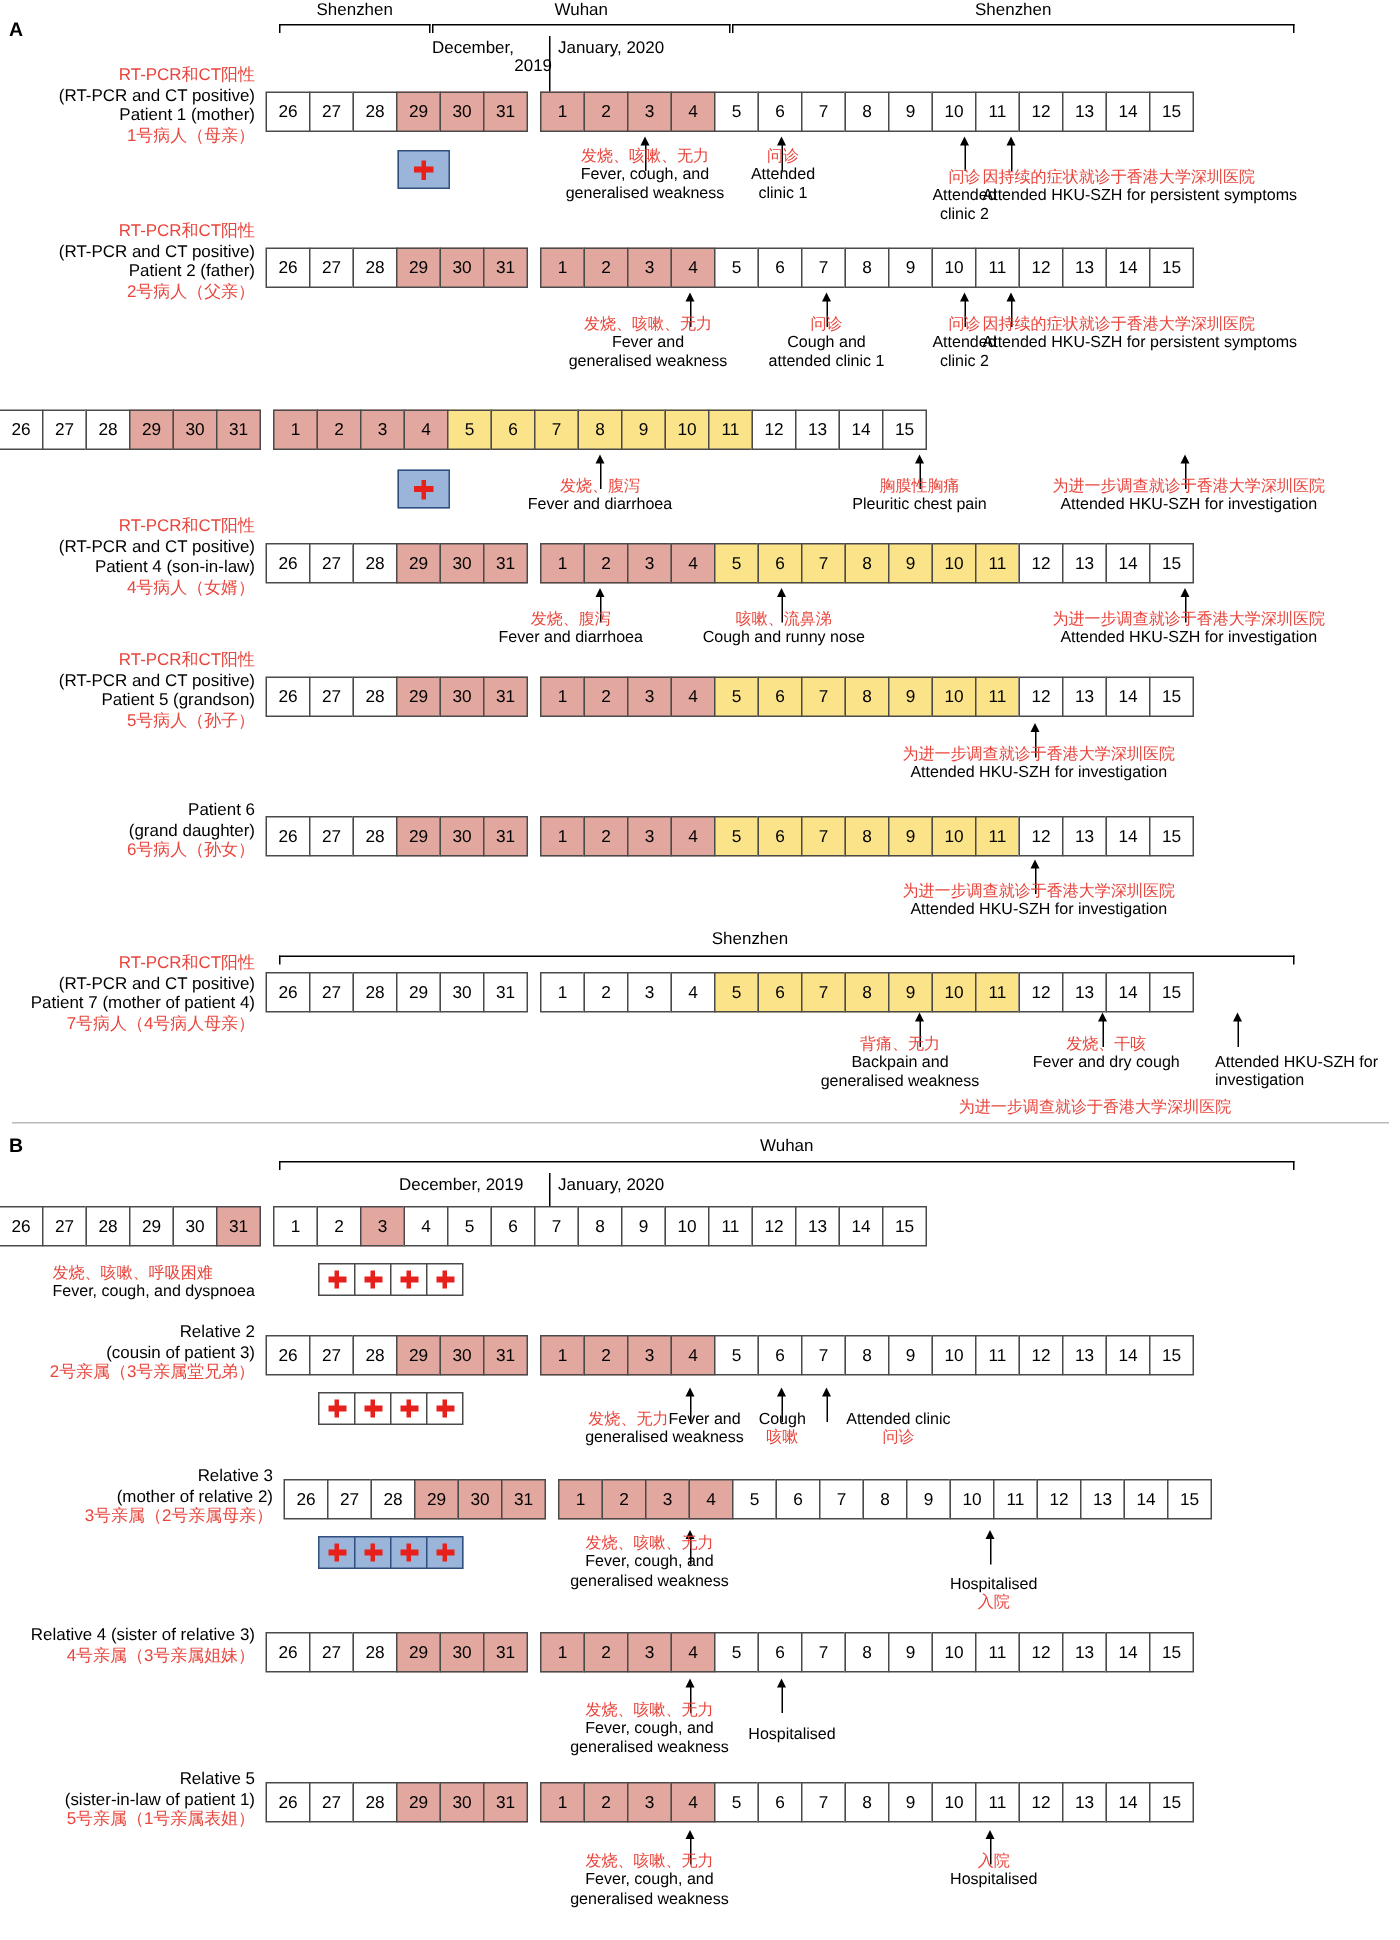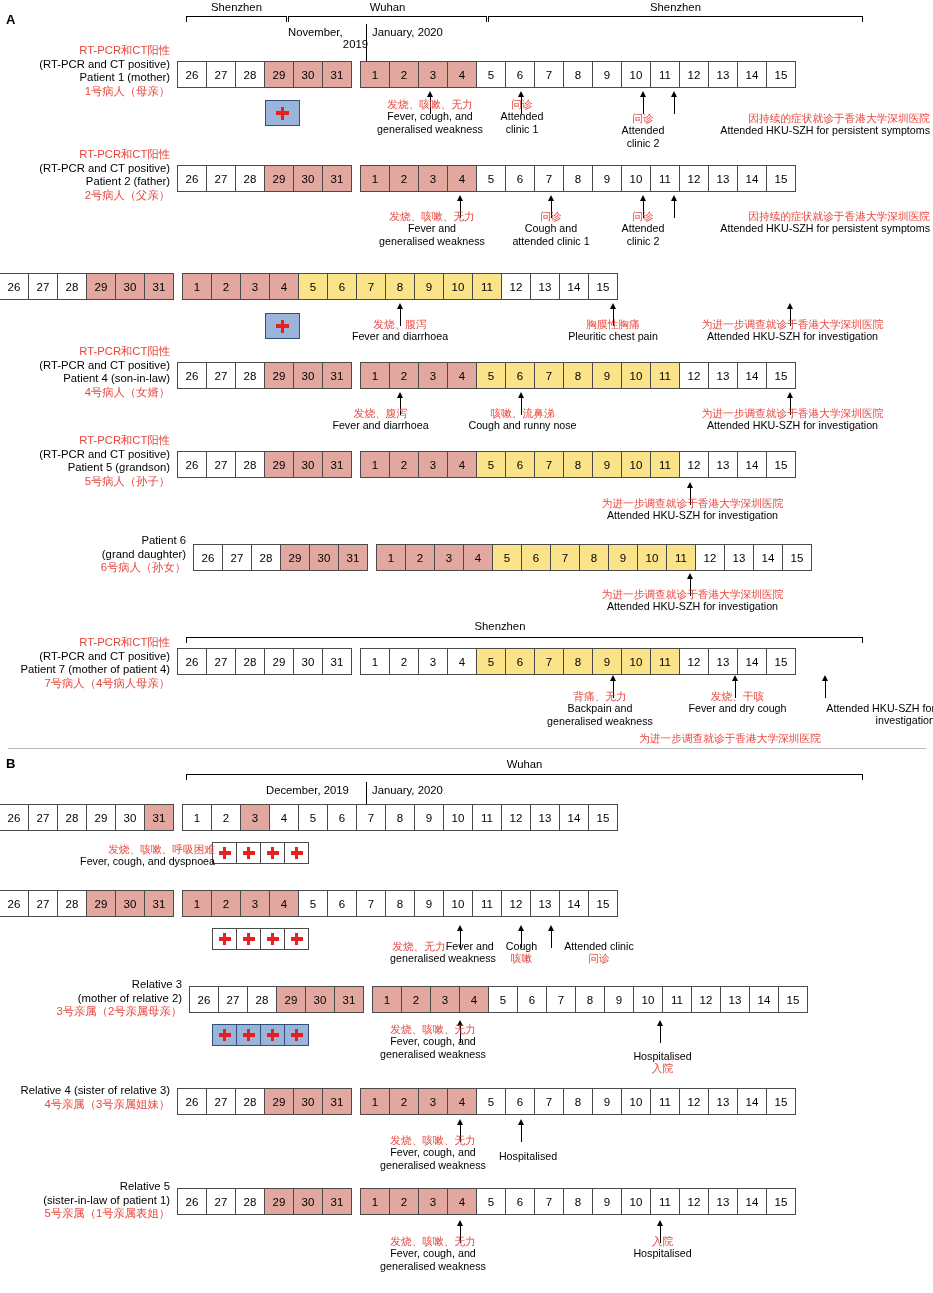--- a/index.html
+++ b/index.html
@@ -77,21 +77,21 @@
   }
 
   
   .anno {
     position: absolute;
     font-size: 10.7px;
     line-height: 12.4px;
     text-align: center;
     white-space: nowrap;
   }
-  .anno.left { text-align: right; }
+  .anno.left { text-align: left; }
   .arrow {
     position: absolute;
     width: 1px;
     background: #000;
   }
   .arrow::before {
     content: "";
     position: absolute;
     top: -5px;
     left: -3px;
@@ -151,21 +151,21 @@
 <div class="panel-letter" style="left:6px; top:12px; position:absolute;">A</div>
 
 <div class="bracket" style="left:186px; top:16px; width:101px;"></div>
 <div class="bracket" style="left:288px; top:16px; width:199px;"></div>
 <div class="bracket" style="left:488px; top:16px; width:375px;"></div>
 
 <div class="hdr" style="left:186px; top:1px; width:101px;">Shenzhen</div>
 <div class="hdr" style="left:288px; top:1px; width:199px;">Wuhan</div>
 <div class="hdr" style="left:488px; top:1px; width:375px;">Shenzhen</div>
 
-<div class="hdr left" style="left:288px; top:26px; width:80px; text-align:left;">November,</div>
+<div class="hdr left" style="left:288px; top:26px; width:80px; text-align:left;">December,</div>
 <div class="hdr left" style="left:288px; top:38px; width:80px; text-align:right;">2019</div>
 <div class="hdr left" style="left:372px; top:26px; width:110px; text-align:left;">January, 2020</div>
 <div class="vline" style="left:366px; top:24px; height:38px;"></div>
 
 <div class="row" style="left:0px; top:44px;">
   <div class="labels">
     <div class="l-red">RT-PCR和CT阳性</div>
     <div class="l-blk">(RT-PCR and CT positive)</div>
     <div class="l-blk">Patient 1 (mother)</div>
     <div class="l-red">1号病人（母亲）</div>
@@ -396,21 +396,21 @@
     <div class="cell">14</div>
     <div class="cell">15</div>
   </div>
 </div>
 <div class="arrow" style="left:690px; top:487px; height:18px;"></div>
 <div class="anno" style="left:570px; top:497px; width:245px;">
   <span class="red">为进一步调查就诊于香港大学深圳医院</span><br>
   <span class="blk">Attended HKU-SZH for investigation</span>
 </div>
 
-<div class="row" style="left:0px; top:534px;margin-left:16px;">
+<div class="row" style="left:0px; top:534px;">
   <div class="labels">
     <div class="l-blk">Patient 6</div>
     <div class="l-blk">(grand daughter)</div>
     <div class="l-red">6号病人（孙女）</div>
   </div>
   <div class="cells" style="margin-top:10px;">
     <div class="cell">26</div>
     <div class="cell">27</div>
     <div class="cell">28</div>
     <div class="cell pink">29</div>
@@ -543,20 +543,25 @@
   <div class="ccell">
       <div class="plus"></div>
     </div>
 </div>
 <div class="anno left" style="left:35px; top:843px; width:180px;">
   <span class="red">发烧、咳嗽、呼吸困难</span><br>
   <span class="blk">Fever, cough, and dyspnoea</span>
 </div>
 
 <div class="row" style="left:0px; top:882px;">
+  <div class="labels">
+    <div class="l-blk">Relative 2</div>
+    <div class="l-blk">(cousin of patient 3)</div>
+    <div class="l-red">2号亲属（3号亲属堂兄弟）</div>
+  </div>
   <div class="cells" style="margin-top:8px;">
     <div class="cell">26</div>
     <div class="cell">27</div>
     <div class="cell">28</div>
     <div class="cell pink">29</div>
     <div class="cell pink">30</div>
     <div class="cell pink">31</div>
     <div class="gap"></div>
     <div class="cell pink">1</div>
     <div class="cell pink">2</div>

